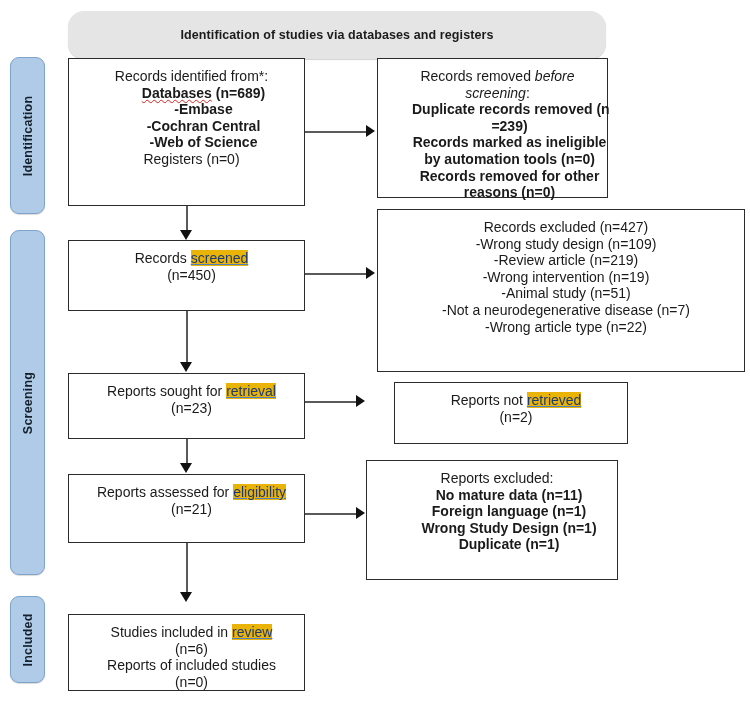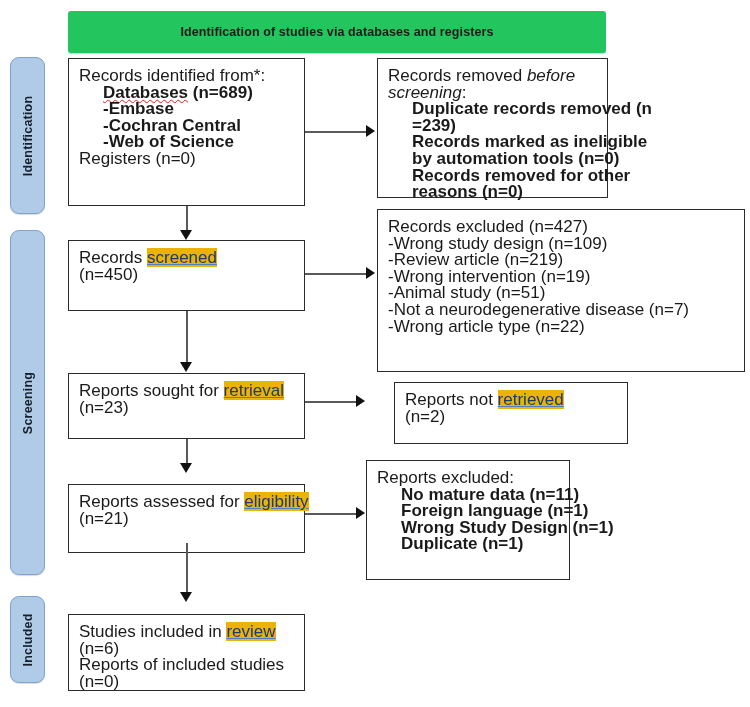--- a/index.html
+++ b/index.html
@@ -12,23 +12,23 @@
     width:750px;
     height:707px;
     background:#ffffff;
     overflow:hidden;
   }
 
   
   .banner{
     position:absolute;
     left:68px; top:11px;
-    width:538px; height:42px;
-    background:#22c55e;
-    border-radius:3px;
+    width:538px; height:48px;
+    background:#e5e5e5;
+    border-radius:16px;
     display:flex;
     align-items:center;
     justify-content:center;
     box-shadow:0 1px 1px rgba(0,0,0,.18);
   }
   .banner-text{
     font-size:12.5px;
     font-weight:bold;
     color:#1b1b1b;
     letter-spacing:.1px;
@@ -60,23 +60,24 @@
 
   
   .box{
     position:absolute;
     background:#ffffff;
     border:1.6px solid #2b2b2b;
     box-sizing:border-box;
   }
   .box .inner{
     padding:9px 0 0 10px;
-    font-size:17px;
+    font-size:14px;
     line-height:16.6px;
     color:#1a1a1a;
+    text-align:center;
   }
   .ln{ white-space:nowrap; display:block; }
   .ind{ padding-left:24px;font-weight:bold; }
   .it{ font-style:italic; }
   
   .lnk{
     color:#1b3b74;
     text-decoration:underline;
     text-decoration-color:#4a7fc1;
     background:#eab308;
@@ -86,28 +87,28 @@
     text-decoration:underline;
     text-decoration-style:wavy;
     text-decoration-color:#d6201f;
     text-decoration-thickness:1px;
   }
 
   
   #box-identified      { left:68px;  top:58px;  width:237px; height:148px; }
   #box-screened        { left:68px;  top:240px; width:237px; height:71px;  }
   #box-sought          { left:68px;  top:373px; width:237px; height:66px;  }
-  #box-assessed        { left:68px;  top:484px; width:237px; height:69px;  }
+  #box-assessed        { left:68px;  top:474px; width:237px; height:69px;  }
   #box-included        { left:68px;  top:604px; width:237px; height:77px;margin-top:10px;  }
 
   
   #box-removed         { left:377px; top:58px;  width:231px; height:140px; }
   #box-records-excluded{ left:377px; top:209px; width:368px; height:163px; }
   #box-not-retrieved   { left:366px; top:382px; width:234px; height:62px;margin-left:28px;  }
-  #box-reports-excluded{ left:366px; top:460px; width:204px; height:120px; }
+  #box-reports-excluded{ left:366px; top:460px; width:252px; height:120px; }
 
   
   .hline, .vline{ position:absolute; background:#5a5a5a; }
   .hline{ height:1.6px; }
   .vline{ width:1.6px; }
 
   .arrow-r{
     position:absolute;
     width:0;height:0;
     border-top:6px solid transparent;

